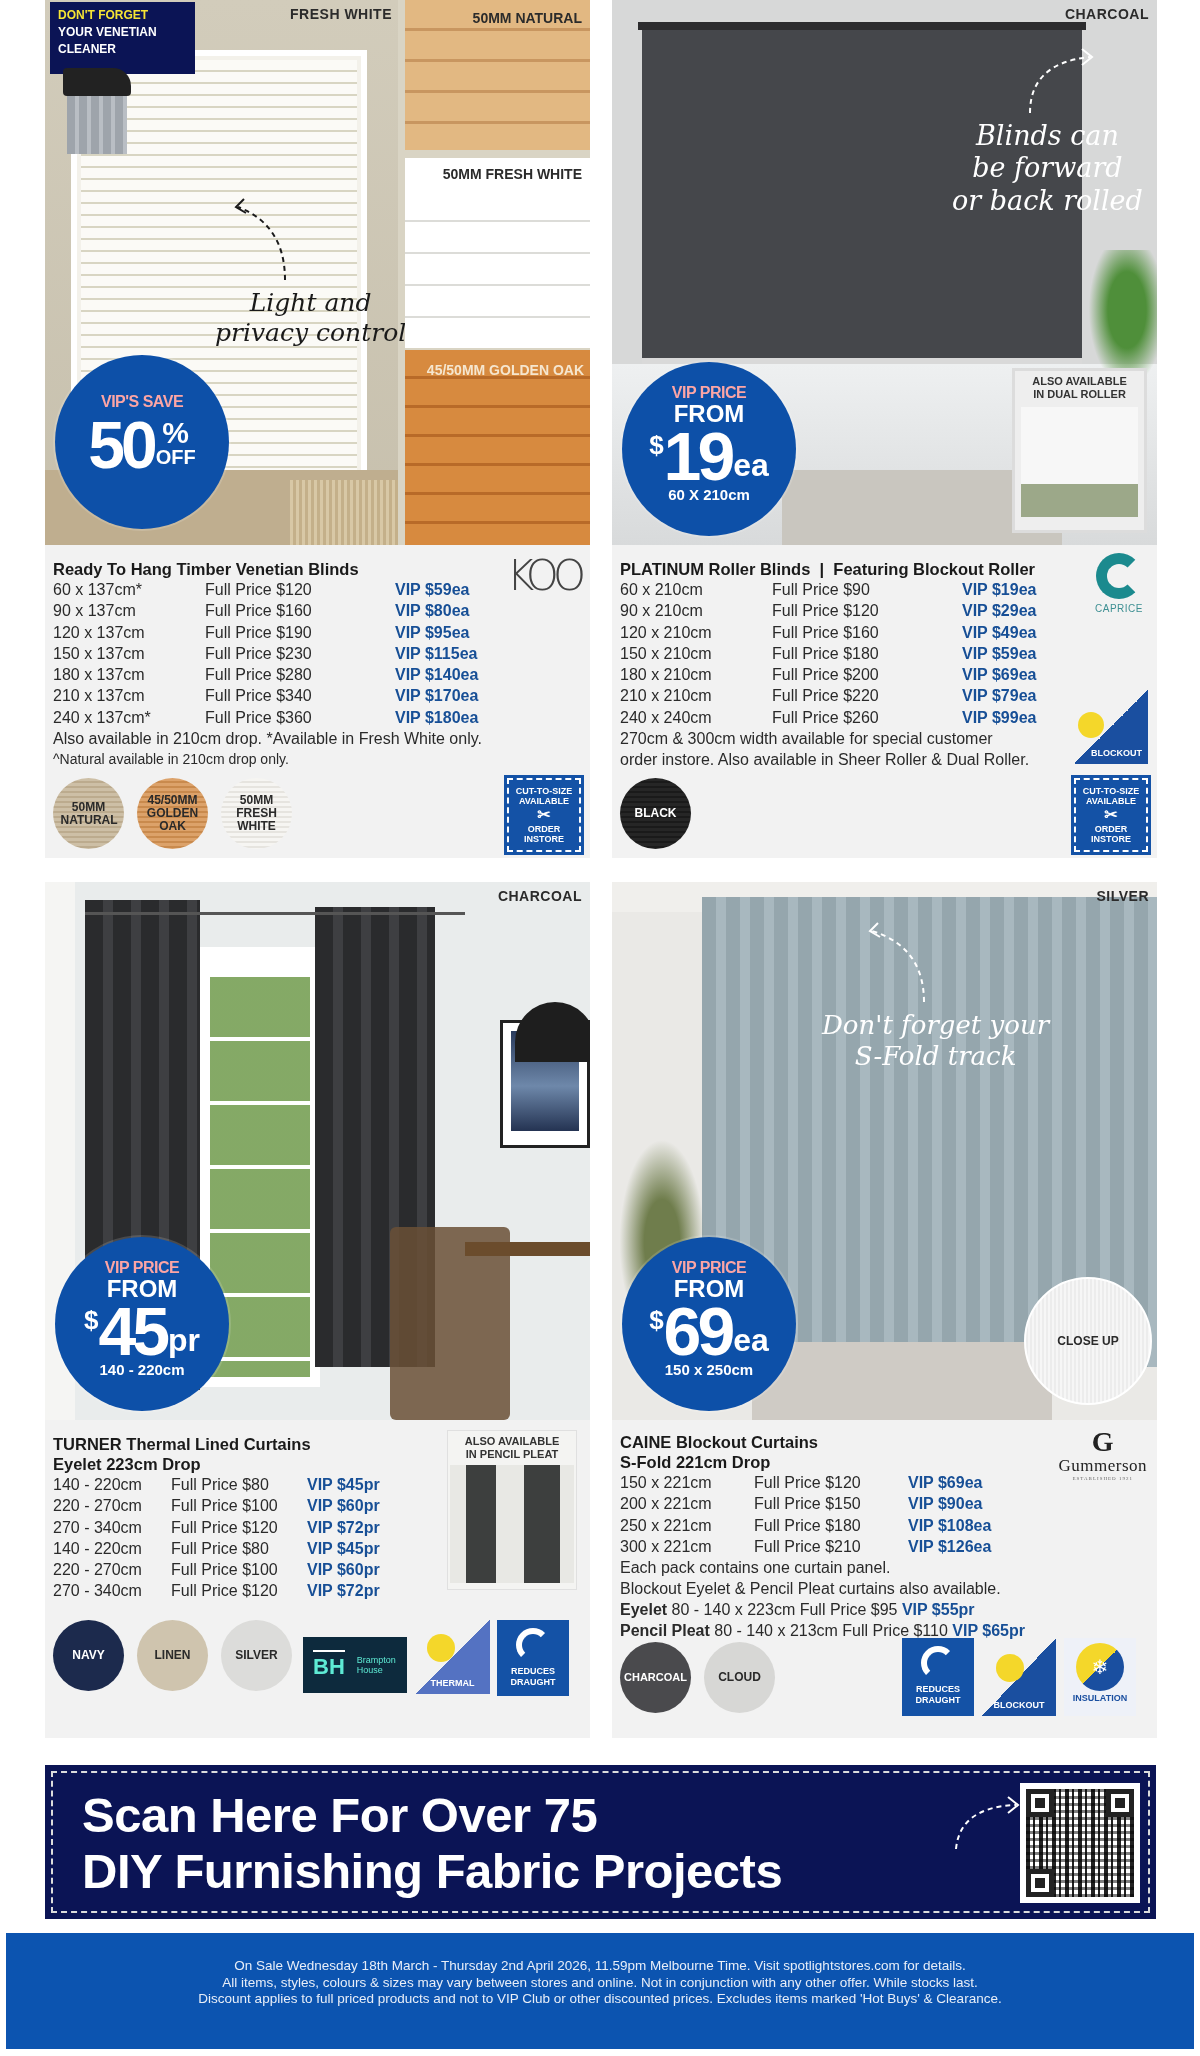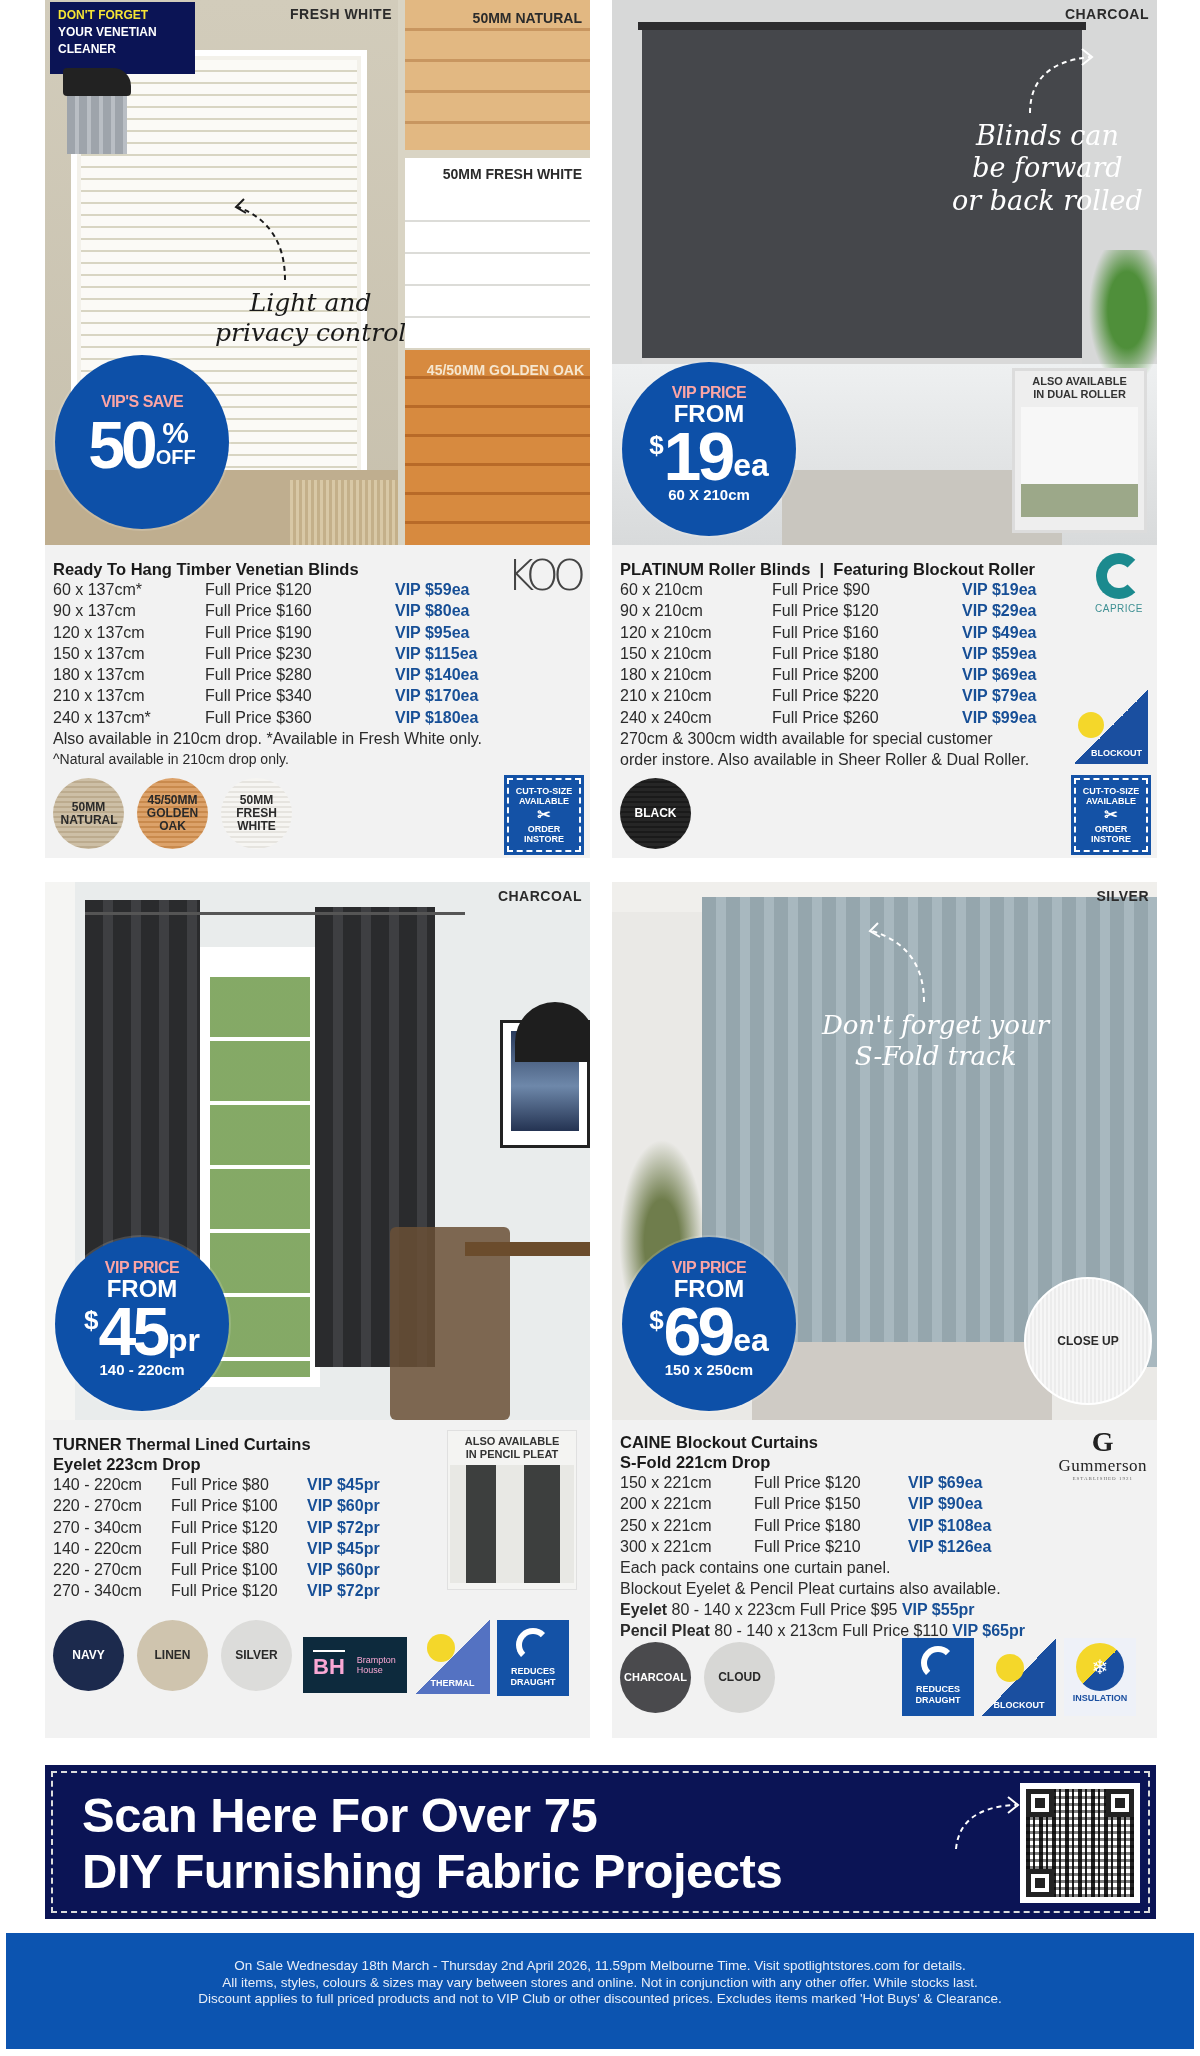--- a/index.html
+++ b/index.html
@@ -364,21 +364,21 @@
     <div class="swatch" style="background:#1c2a4d; color:#fff;">
         <span>NAVY</span>
       </div>
     <div class="swatch" style="background:#cfc4ae;">
         <span>LINEN</span>
       </div>
     <div class="swatch" style="background:#dcdcda;">
         <span>SILVER</span>
       </div>
   </div>
-  <div style="position:absolute; left:258px; top:755px; width:104px; height:56px; background:#0d2a3d; color:#f9a8d4; display:flex; align-items:center; padding-left:10px;">
+  <div style="position:absolute; left:258px; top:755px; width:104px; height:56px; background:#0d2a3d; color:#5eead4; display:flex; align-items:center; padding-left:10px;">
     <span style="font-size:22px; font-weight:bold; border-top:2px solid #fff; padding-top:2px;">BH</span>
     <span style="font-size:9px; line-height:10px; margin-left:12px;">
         <span style="display:block;">Brampton</span>
         <span style="display:block;">House</span>
       </span>
   </div>
   <div class="tri-badge" style="left:370px; top:738px; width:75px;">
     <div class="tri" style="background:linear-gradient(to top left, #5472c2 50%, transparent 50%);"></div>
     <div class="sun" style="left:12px; top:14px; width:28px; height:28px;"></div>
     <div class="lbl">THERMAL</div>

